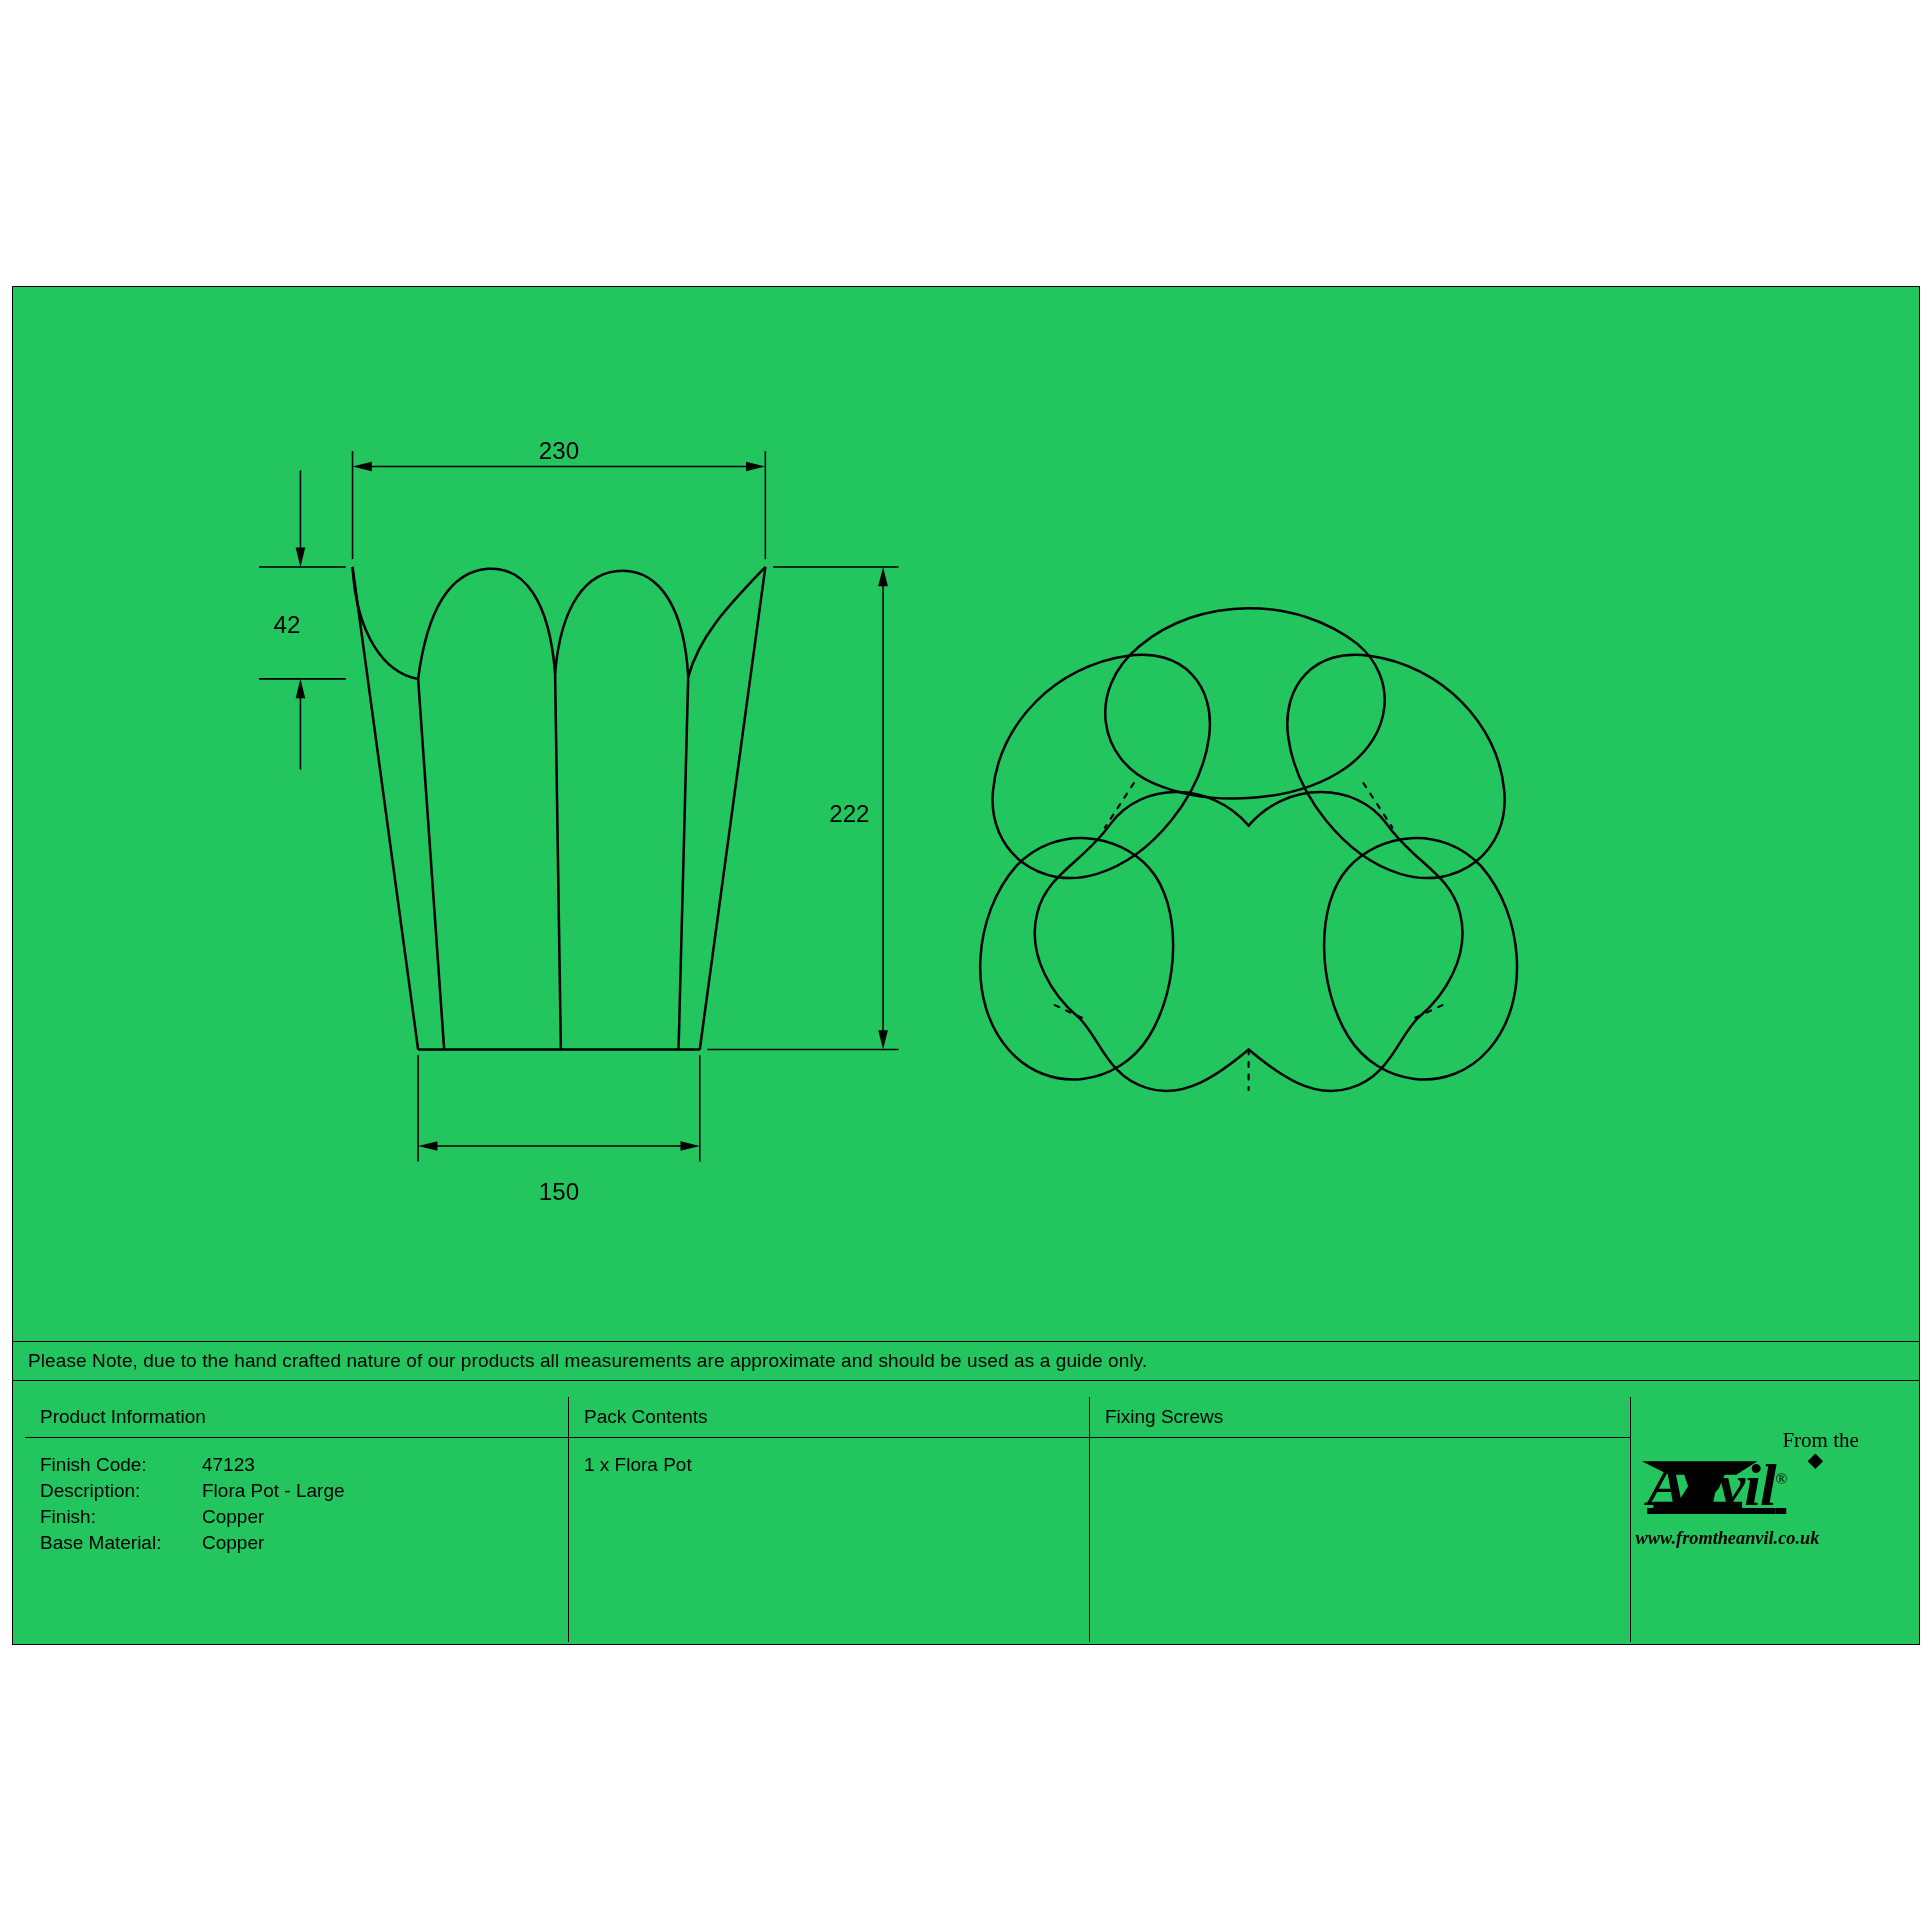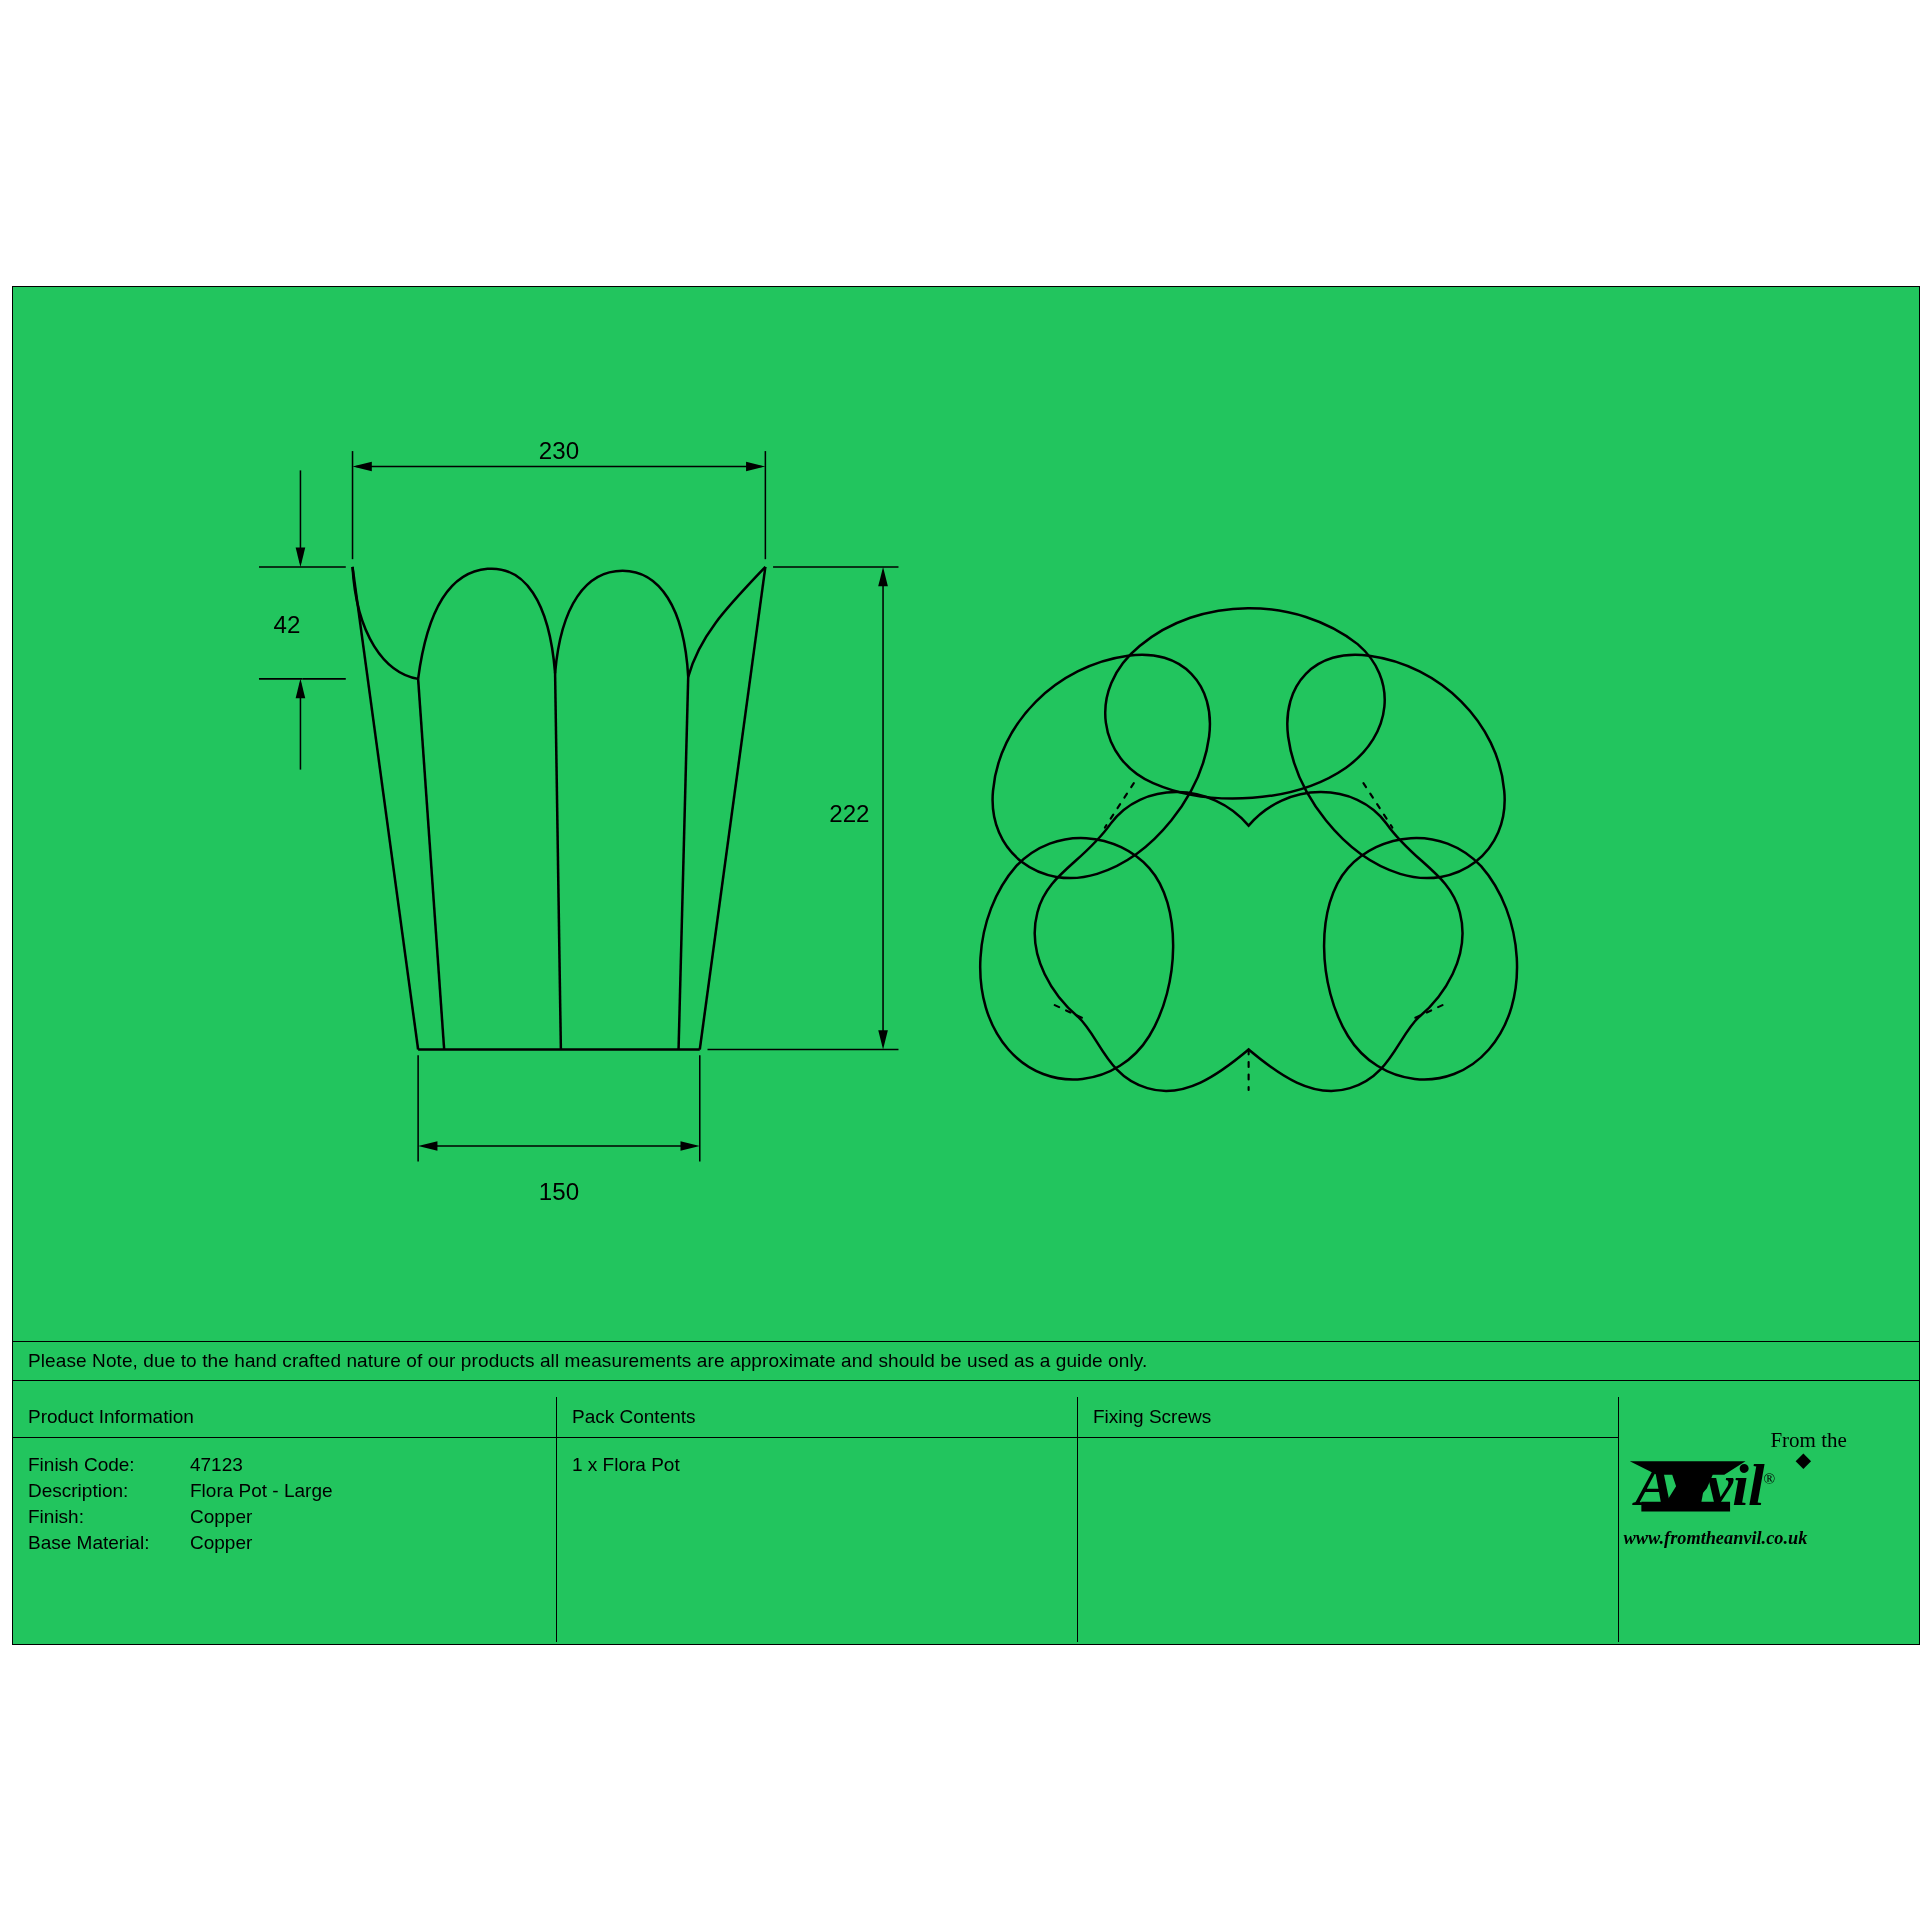--- a/index.html
+++ b/index.html
@@ -51,21 +51,21 @@
     align-items: center;
   }
   .note-text {
     padding-left: 15.4px;
     font-size: 19px;
     letter-spacing: 0.1px;
   }
   
   .table-row {
     position: absolute;
-    left: 0;
+    left: 12px;
     top: 1110px;
     width: 100%;
     height: 245px;
     display: flex;
     box-sizing: border-box;
   }
   .col {
     box-sizing: border-box;
     position: relative;
     border-right: 1.9px solid #000;
@@ -120,20 +120,21 @@
   .logo-anvil {
     font-family: "Liberation Serif", serif;
     font-weight: bold;
     font-style: italic;
     font-size: 60px;
     line-height: 60px;
     letter-spacing: -1px;
     text-align: left;
     padding-left: 11.6px;
     position: relative;
+    text-decoration: underline;
   }
   .logo-reg {
     font-size: 15.4px;
     vertical-align: super;
     font-style: normal;
     font-weight: normal;
   }
   .logo-url {
     font-family: "Liberation Serif", serif;
     font-style: italic;

